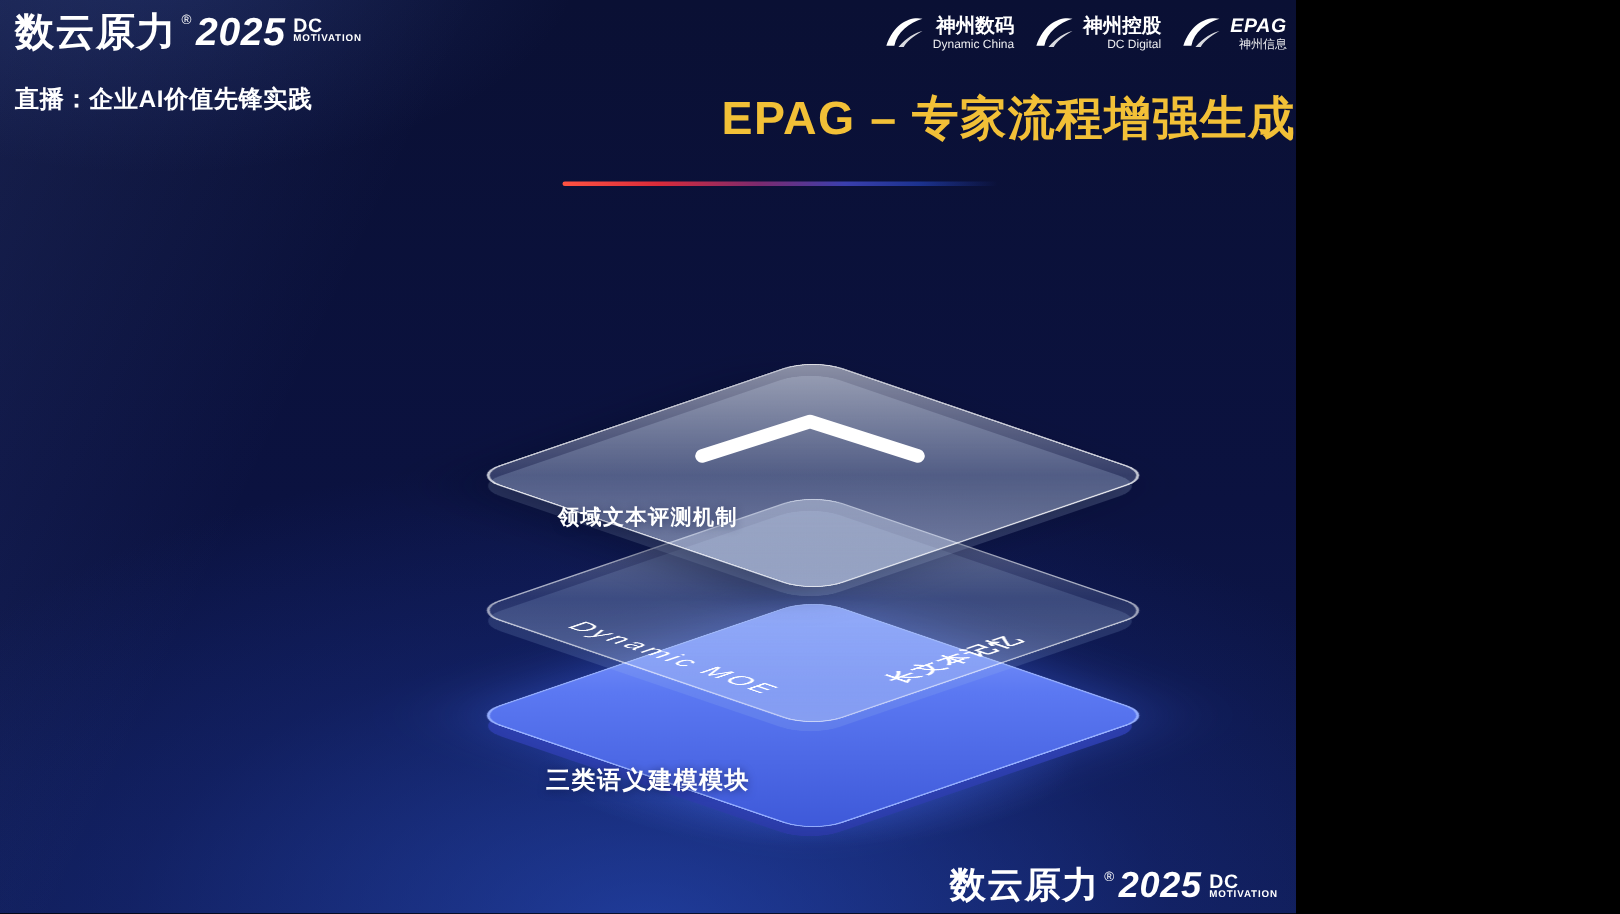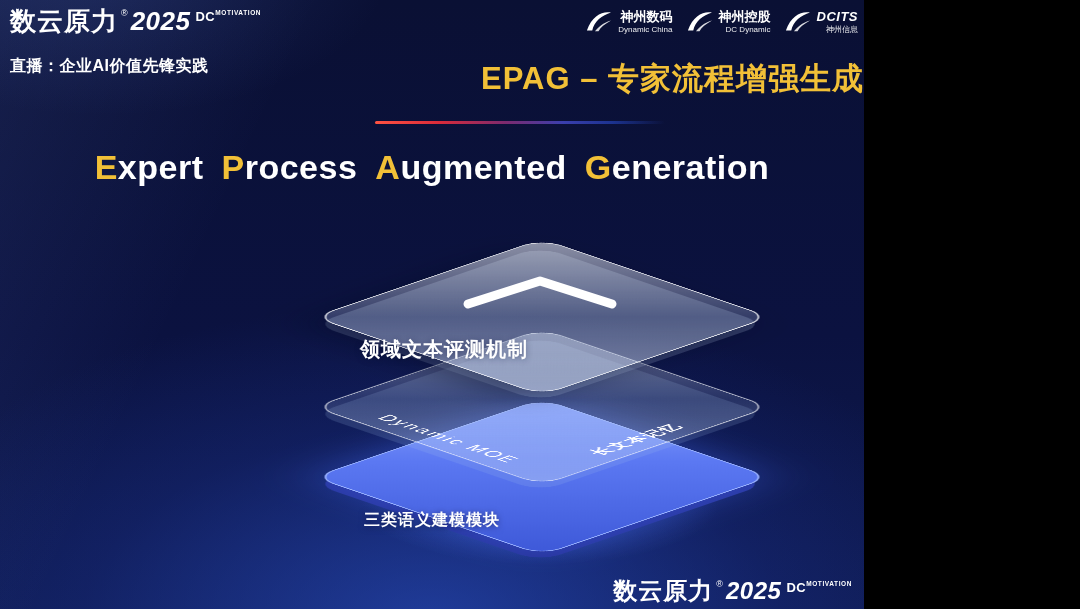--- a/index.html
+++ b/index.html
@@ -17,21 +17,21 @@
   }
   
   .brand{position:absolute;display:flex;align-items:flex-start;gap:3px;line-height:1;}
   .brand.top{left:10px;top:8px;}
   .brand.bottom{right:12px;bottom:6px;}
   .brand-name{font-size:26px;font-weight:900;letter-spacing:1px;}
   .brand.bottom .brand-name{font-size:24px;}
   .brand-reg{font-size:9px;margin-top:1px;}
   .brand-year{font-size:26px;font-weight:900;font-style:italic;letter-spacing:0.5px;text-align:right;}
   .brand.bottom .brand-year{font-size:24px;}
-  .brand-sub{display:flex;flex-direction:row;margin-top:2px;margin-left:2px;}
+  .brand-sub{display:flex;flex-direction:column;margin-top:2px;margin-left:2px;}
   .brand-sub-top{font-size:13px;font-weight:800;letter-spacing:0.5px;}
   .brand-sub-bottom{font-size:6.5px;font-weight:700;letter-spacing:0.6px;}
   
   .stream{position:absolute;left:10px;top:56px;font-size:16px;font-weight:700;letter-spacing:0.5px;}
   
   .slide-title{position:absolute;left:0;top:58px;width:100%;text-align:right;
     font-size:31px;font-weight:700;letter-spacing:1px;}
   .divider{position:absolute;left:375px;top:121px;width:290px;height:3px;border-radius:2px;
     background:linear-gradient(90deg,#ff5342 0%,#d92b3a 22%,#7c2a6e 45%,#3a3fae 65%,rgba(42,78,214,0.55) 82%,rgba(42,78,214,0) 100%);}
   
@@ -68,21 +68,21 @@
     box-shadow:0 26px 55px rgba(5,10,40,0.45);}
   
   .label-dynamic{position:absolute;left:0;right:0;bottom:14px;text-align:center;
     font-size:24px;font-weight:500;letter-spacing:3px;color:#fff;white-space:nowrap;}
   .label-longtext{position:absolute;left:294px;top:160px;white-space:nowrap;
     transform:translate(-50%,-50%) rotate(-90deg);
     font-size:22px;font-weight:600;letter-spacing:2px;color:#fff;}
   
   .chevron{position:absolute;left:460px;top:272px;}
   .label-top-layer{position:absolute;left:0;top:336px;width:100%;text-align:center;
-    font-size:20px;font-weight:700;letter-spacing:1px;text-shadow:0 1px 6px rgba(10,20,60,0.45);padding-left:12px;}
+    font-size:14px;font-weight:700;letter-spacing:1px;text-shadow:0 1px 6px rgba(10,20,60,0.45);}
   .label-bottom-layer{position:absolute;left:0;top:510px;width:100%;text-align:center;
     font-size:16px;font-weight:700;letter-spacing:1px;text-shadow:0 1px 6px rgba(5,10,40,0.55);}
 </style>
 </head>
 <body>
 
 <div class="slide" style="--gold:#f2c037;">
 
   <div class="brand top">
     <span class="brand-name">数云原力</span>
@@ -110,38 +110,35 @@
         <span class="partner-sub">Dynamic China</span>
       </span>
     </div>
     <div class="partner">
       <svg viewBox="0 0 32 28">
         <path d="M3 24 C 9 7, 21 2, 30 4 C 20 7, 11 14, 9 24 Z" fill="#fff"></path>
         <path d="M12 25 C 18 18, 25 14, 30 13 C 23 17, 18 21, 16 25 Z" fill="#fff" opacity="0.85"></path>
       </svg>
       <span class="partner-text">
         <span class="partner-name">神州控股</span>
-        <span class="partner-sub">DC Dynamic</span>
+        <span class="partner-sub">DC Digital</span>
       </span>
     </div>
     <div class="partner">
       <svg viewBox="0 0 32 28">
         <path d="M3 24 C 9 7, 21 2, 30 4 C 20 7, 11 14, 9 24 Z" fill="#fff"></path>
         <path d="M12 25 C 18 18, 25 14, 30 13 C 23 17, 18 21, 16 25 Z" fill="#fff" opacity="0.85"></path>
       </svg>
       <span class="partner-text">
-        <span class="partner-name it">DCITS</span>
+        <span class="partner-name it">EPAG</span>
         <span class="partner-sub">神州信息</span>
       </span>
     </div>
   </div>
 
-  <div class="main-title">
-    <span class="word"><span class="init">E</span><span>xpert</span></span><span class="word"><span class="init">P</span><span>rocess</span></span><span class="word"><span class="init">A</span><span>ugmented</span></span><span class="word"><span class="init">G</span><span>eneration</span></span>
-  </div>
 
   <div class="stack-glow"></div>
 
   <div class="diamond edge-bottom"></div>
   <div class="diamond face-bottom"></div>
 
   <div class="diamond edge-mid"></div>
   <div class="diamond face-mid">
     <span class="label-dynamic">Dynamic  MOE</span>
     <span class="label-longtext">长文本记忆</span>

